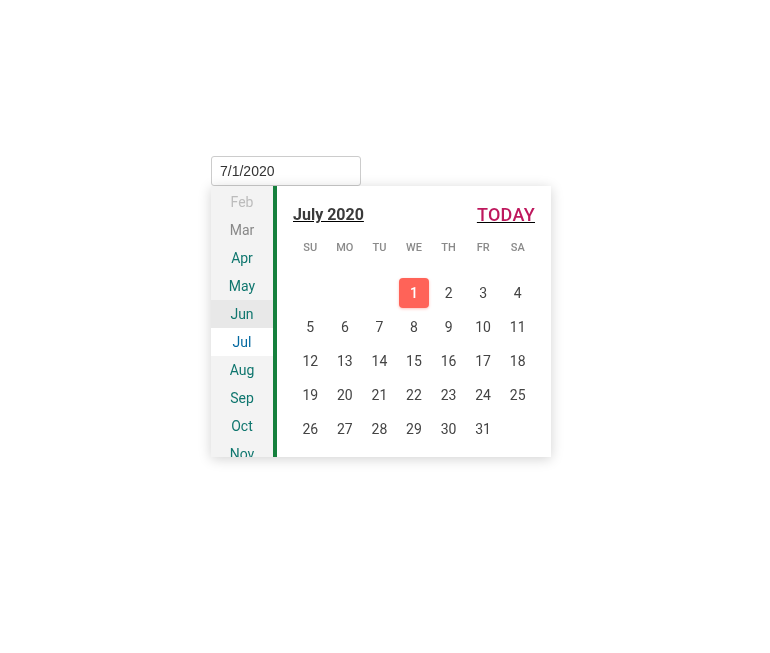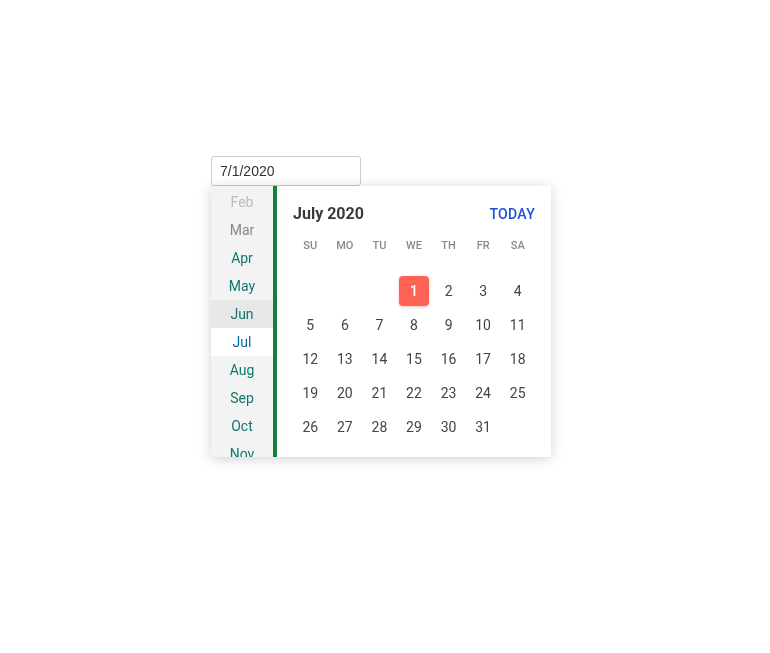--- a/index.html
+++ b/index.html
@@ -76,30 +76,31 @@
       flex: 1;
       padding: 18px 16px 0 16px;
       position: relative;
       overflow: hidden;
     }
     .cal-header {
       display: flex;
       justify-content: space-between;
       align-items: center;
       margin-bottom: 12px;
+      text-decoration: underline;
     }
     .cal-title {
       font-size: 16px;
       font-weight: 700;
       color: #3a3a3a;
     }
     .today-link {
-      font-size: 14px;
+      font-size: 18px;
       font-weight: 500;
-      color: #1d4ed8;
+      color: #be185d;
       cursor: pointer;
       letter-spacing: 0.3px;
     }
     .dow-row {
       display: grid;
       grid-template-columns: repeat(7, 1fr);
       gap: 0;
       margin-bottom: 20px;
     }
     .dow {

